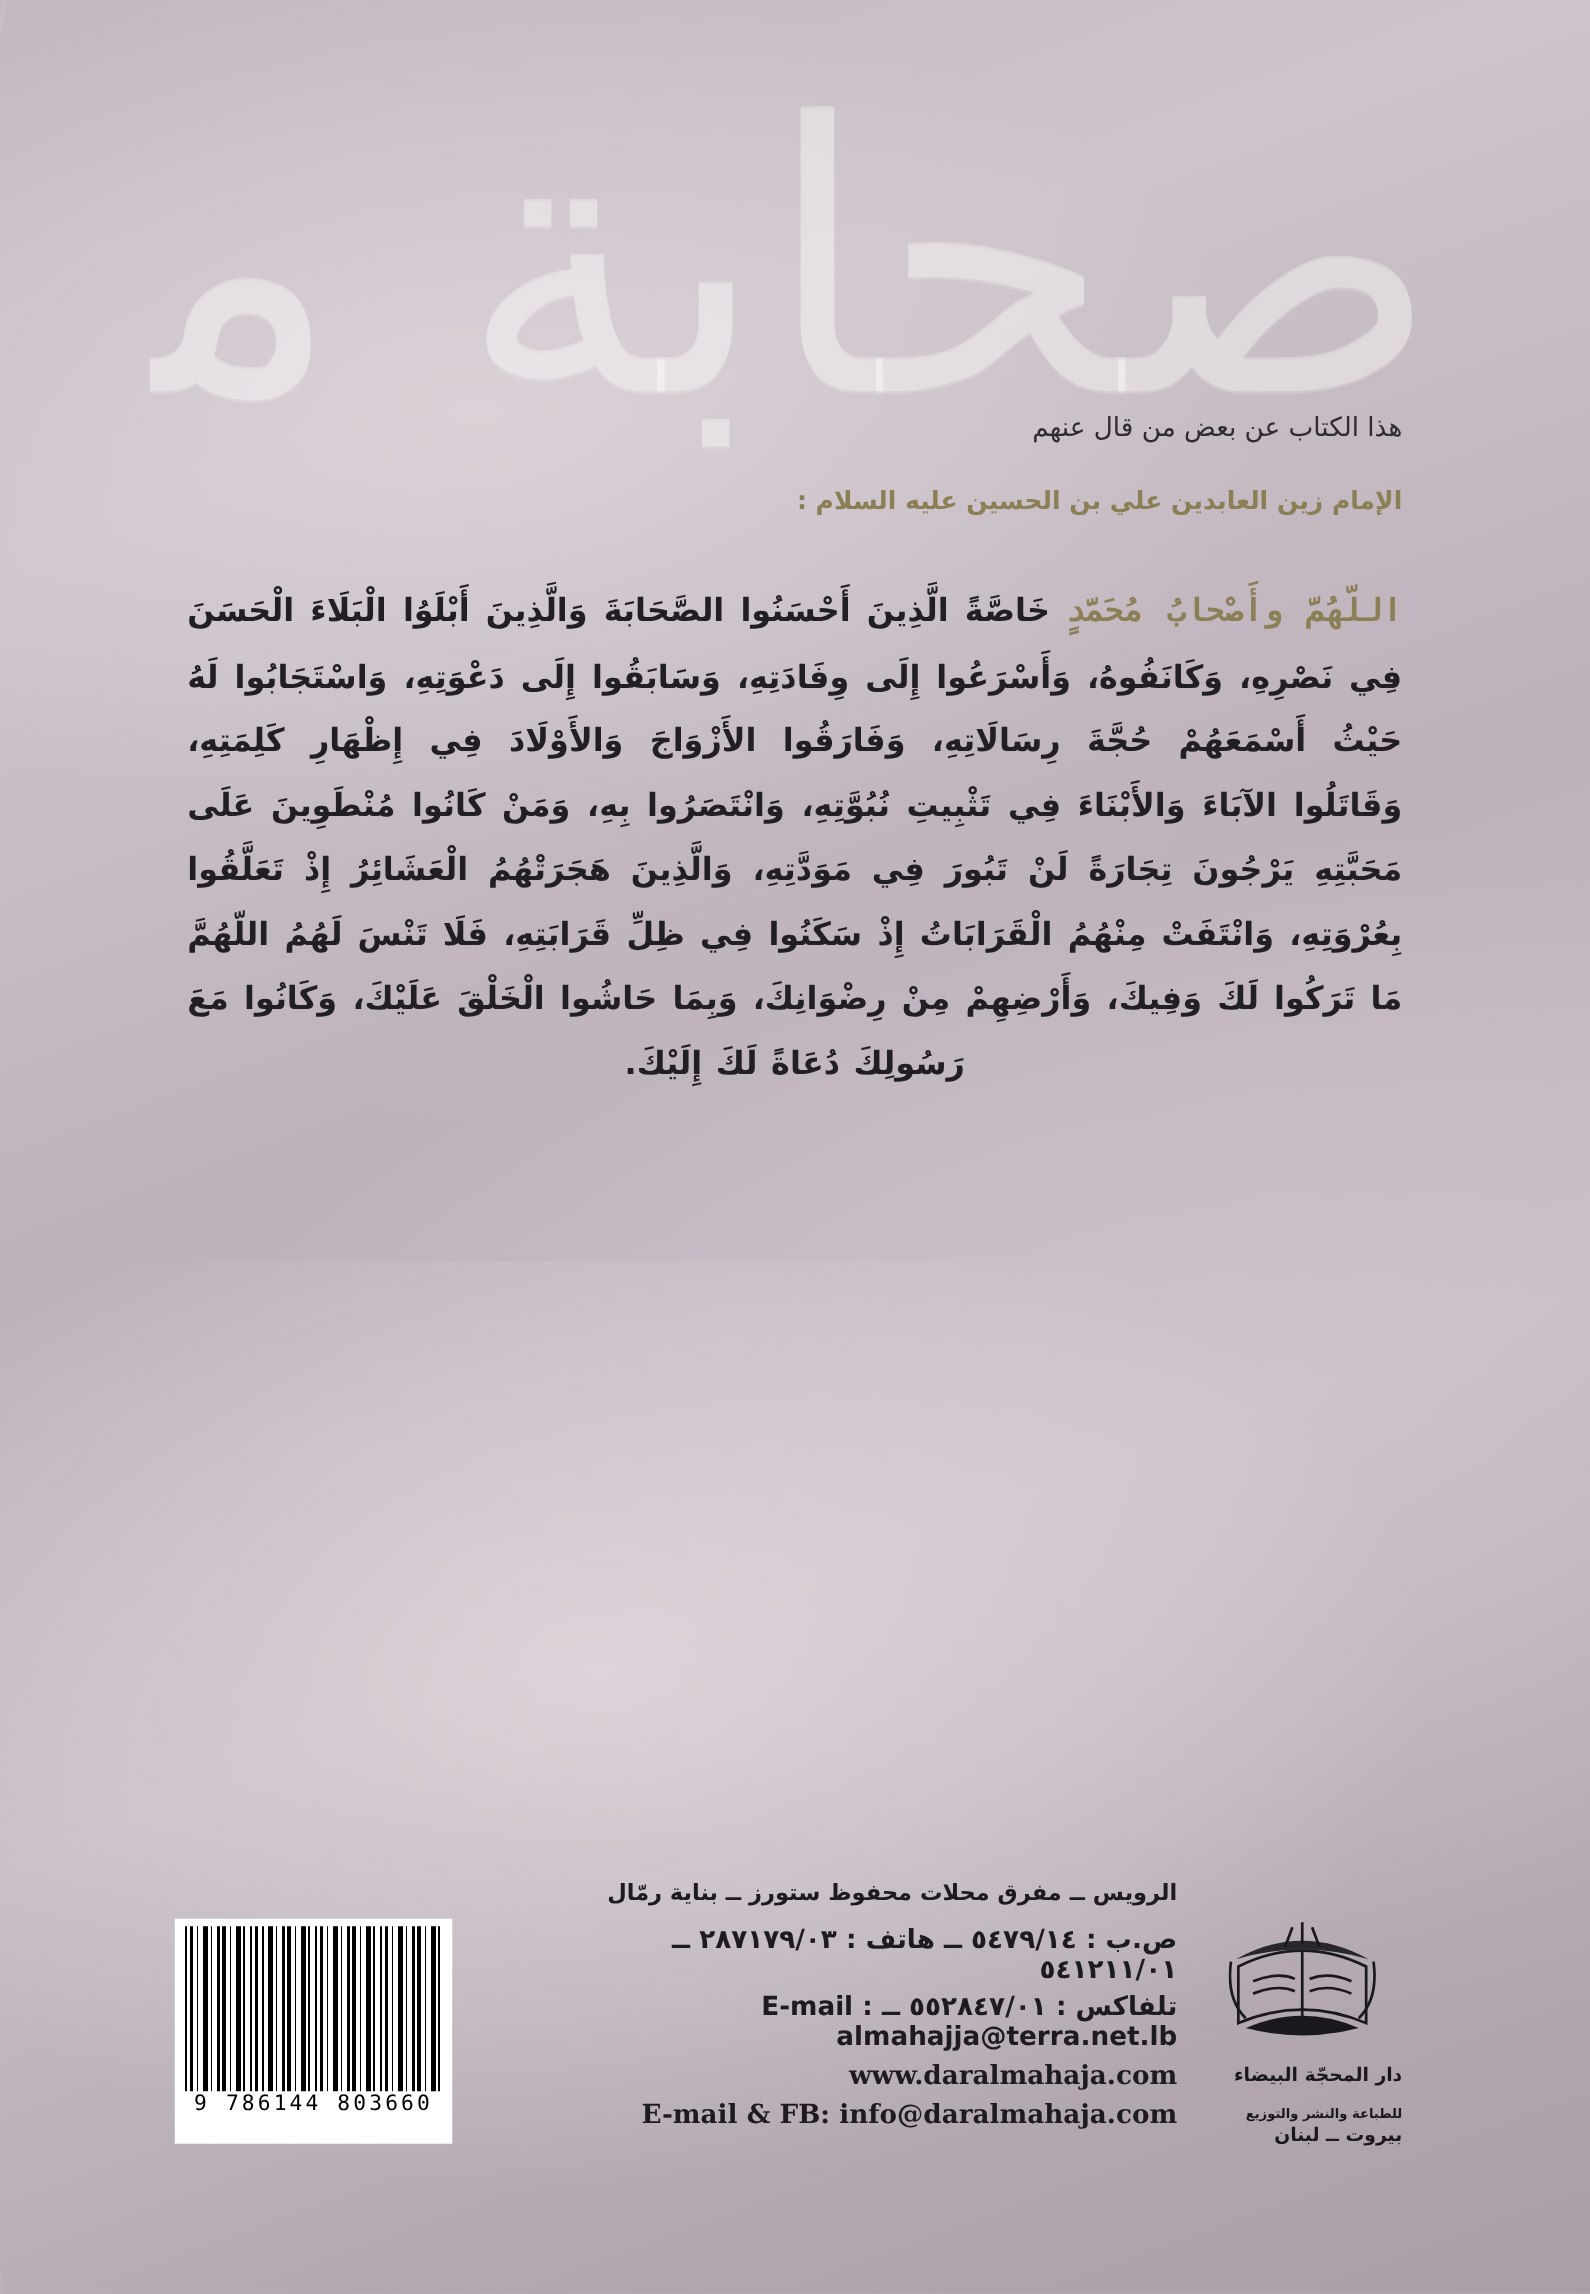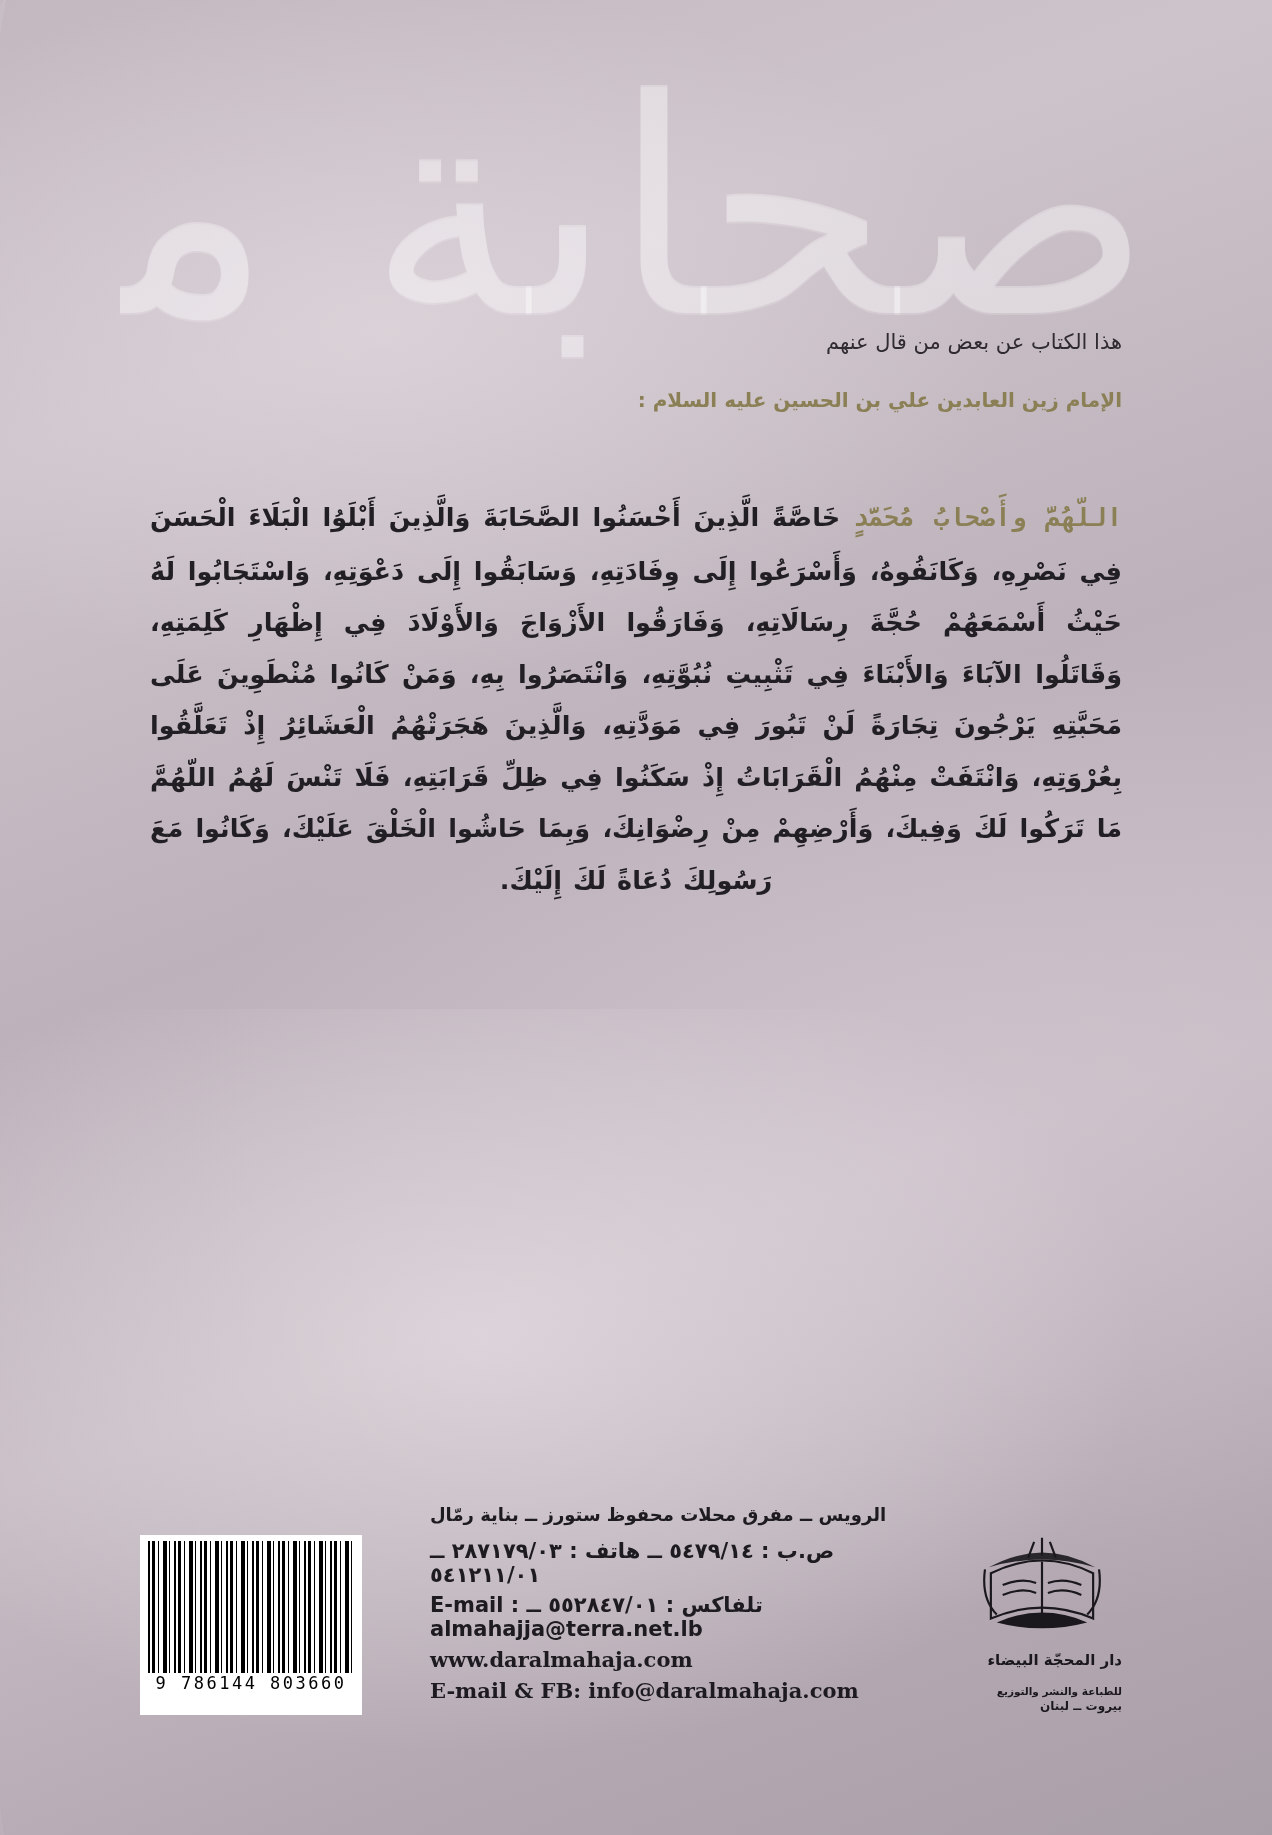--- a/index.html
+++ b/index.html
@@ -65,21 +65,21 @@
     text-align: right;
     color: #2f2b30;
     font-size: 21px;
     font-weight: normal;
     margin-bottom: 34px;
   }
   .attribution {
     color: #8a7f55;
     font-size: 20px;
     font-weight: bold;
-    margin-bottom: 80px;
+    margin-bottom: 52px;
   }
   .quote {
     color: #221f24;
     font-size: 25.5px;
     line-height: 2.02;
     text-align: justify;
     text-align-last: center;
     font-weight: bold;
     letter-spacing: 0px;
     word-spacing: 2px;
@@ -120,21 +120,21 @@
     font-size: 17px;
     letter-spacing: 2.5px;
     color: #000;
     direction: ltr;
   }
   .publisher-block {
     position: absolute;
     left: 430px;
     right: 330px;
     bottom: 6px;
-    text-align: left;
+    text-align: right;
     color: #1d1a20;
   }
   .pub-addr {
     font-size: 18px;
     font-weight: bold;
     margin-bottom: 14px;
   }
   .pub-line {
     font-size: 21px;
     font-weight: bold;
@@ -153,21 +153,21 @@
   }
   .logo-mark {
     width: 118px;
     height: 112px;
     margin: 0 auto 6px auto;
     position: relative;
   }
   .logo-mark svg { width: 118px; height: 112px; }
   .logo-text-1 { font-size: 15px; font-weight: bold; }
   .logo-text-2 { font-size: 10.5px; font-weight: bold; margin-top: 16px; }
-  .logo-text-3 { font-size: 12px; font-weight: bold; margin-top: 2px; }
+  .logo-text-3 { font-size: 15px; font-weight: bold; margin-top: 2px; }
 </style>
 </head>
 <body>
 
 <div class="page">
   <div class="streaks"></div>
   <div class="glow-bottom"></div>
 
   <div class="watermark">صحابة محمد</div>
 

